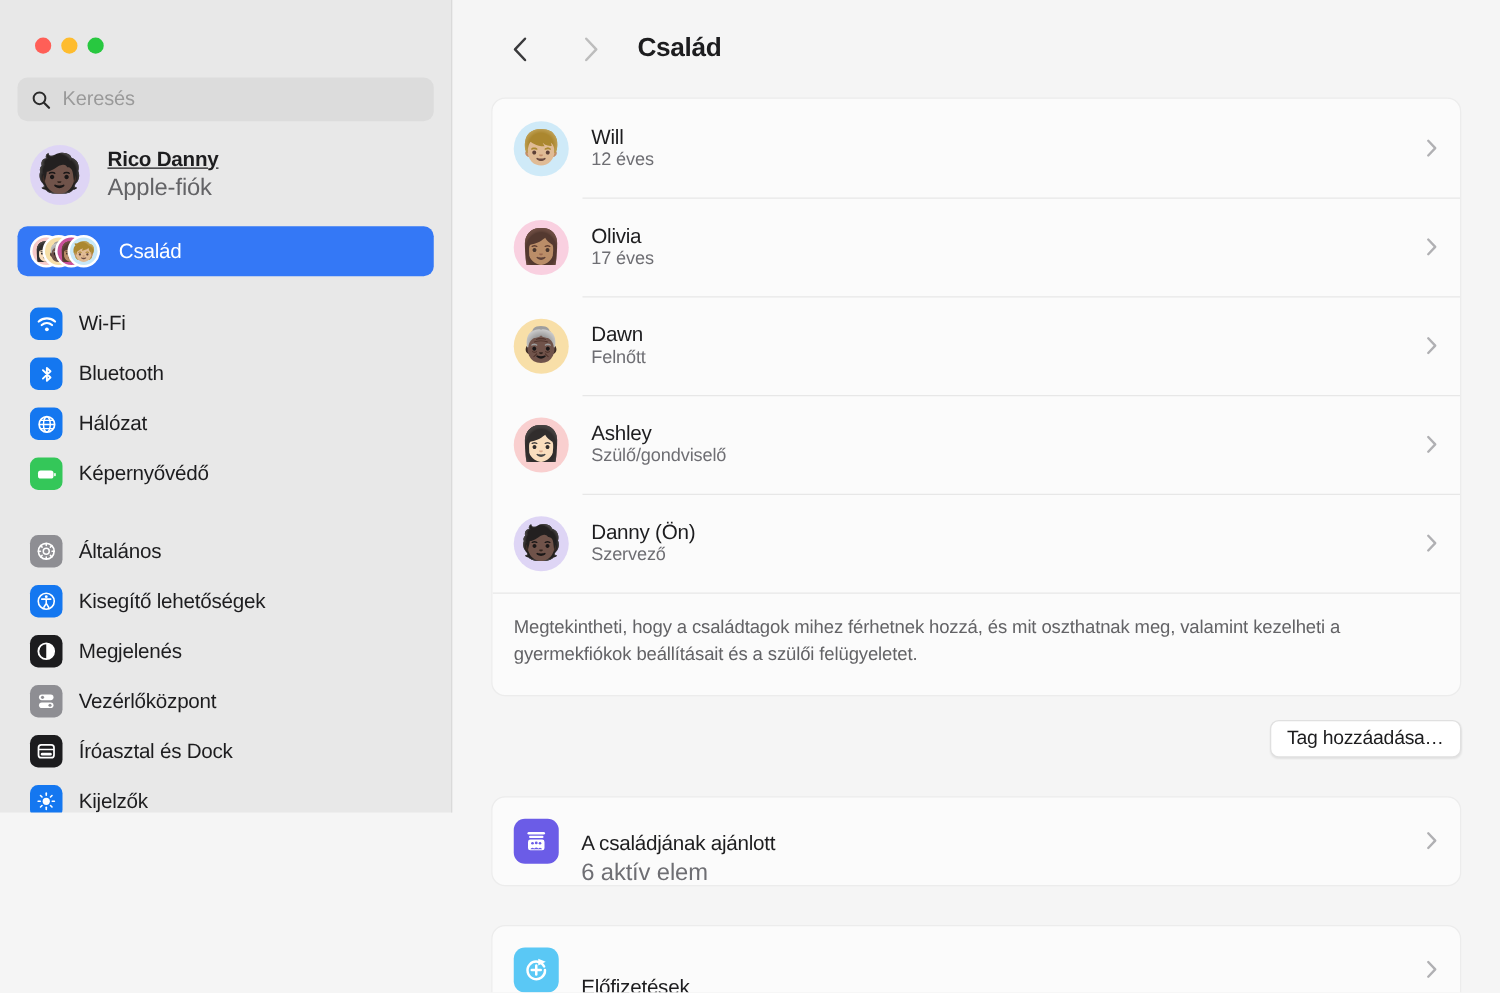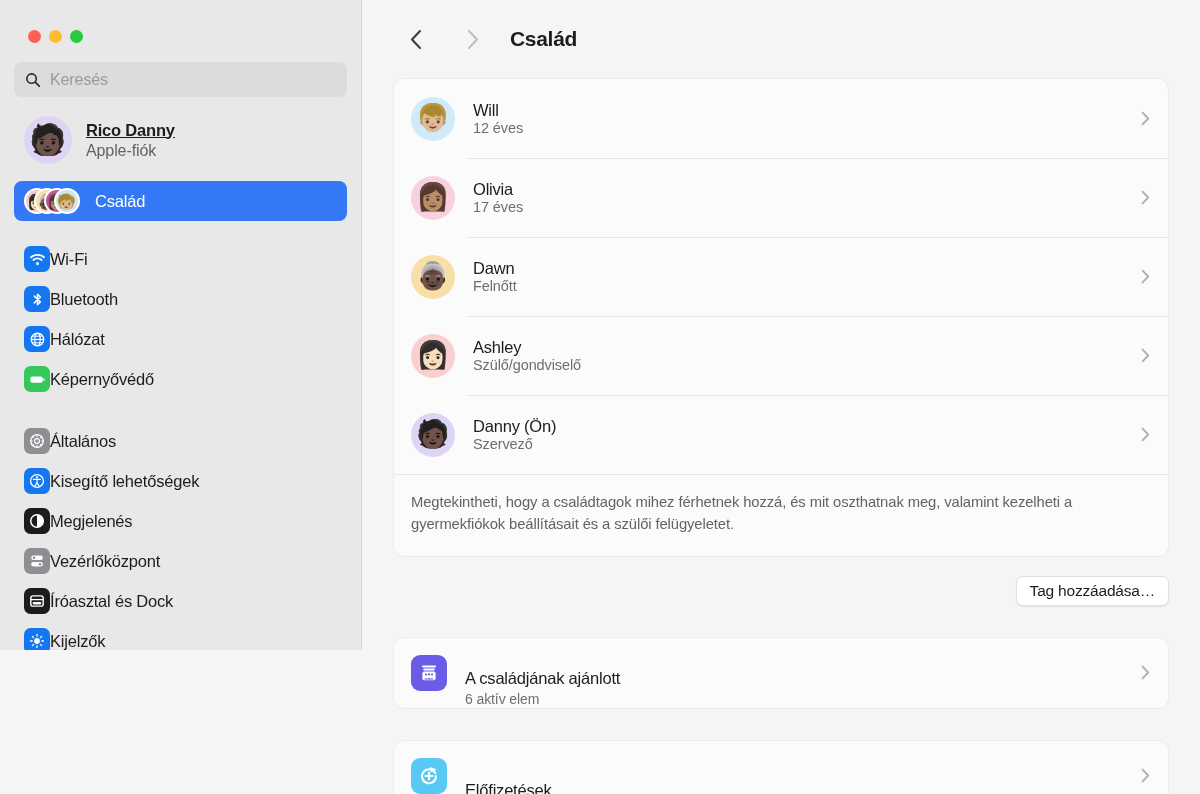--- a/index.html
+++ b/index.html
@@ -35,41 +35,41 @@
   .account-row {
     display:flex; align-items:center; gap:14px;
     margin:13px 14px 0 14px; padding:6px 10px; border-radius:8px;
   }
   .avatar-lg {
     width:48px; height:48px; border-radius:50%;
     display:flex; align-items:center; justify-content:center;
     font-size:30px; line-height:1; overflow:hidden; flex:0 0 48px;
   }
   .acct-name { font-size:16.5px; font-weight:bold; color:#1d1d1f; letter-spacing:-0.2px;text-decoration:underline; }
-  .acct-sub  { font-size:16px; color:#636366; margin-top:2px; letter-spacing:-0.1px; }
+  .acct-sub  { font-size:19px; color:#636366; margin-top:2px; letter-spacing:-0.1px; }
 
   .family-row {
     display:flex; align-items:center; gap:13px;
     margin:11px 14px 0 14px; height:40px;
     border-radius:8px; padding:0 10px;
   }
   .family-row.selected { background:#3478f6; }
   .stack { display:flex; align-items:center; position:relative; height:30px; width:58px; flex:0 0 58px; }
   .stack .chip {
     width:26px; height:26px; border-radius:50%;
     border:2px solid #ffffff; position:absolute;
     display:flex; align-items:center; justify-content:center;
     font-size:15px; line-height:1; overflow:hidden;
   }
   .family-label { font-size:16.5px; color:#ffffff; letter-spacing:-0.2px; }
 
   .nav-group { margin-top:18px; }
   .nav-group.g2 { margin-top:22px; }
   .nav-item {
-    display:flex; align-items:center; 
+    display:flex; align-items:center; gap:13px;
     margin:0 14px; height:40px; border-radius:8px; padding:0 10px;
   }
   .nav-icon {
     width:26px; height:26px; border-radius:6.5px; flex:0 0 26px;
     display:flex; align-items:center; justify-content:center;
     color:#fff;
   }
   .nav-label { font-size:16.5px; color:#1d1d1f; letter-spacing:-0.2px; white-space:nowrap; }
 
   
@@ -129,21 +129,21 @@
     margin-top:31px; background:#fbfbfb; border:1px solid #ececec;
     border-radius:11px; overflow:hidden;
   }
   .app-row { display:flex; align-items:center; height:70px; padding:0 18px 0 17px; }
   .app-icon {
     width:36px; height:36px; border-radius:9px; flex:0 0 36px;
     display:flex; align-items:center; justify-content:center;
   }
   .app-text { margin-left:18px; flex:1 1 auto;margin-top:30px; }
   .app-title { font-size:16.5px; color:#1d1d1f; letter-spacing:-0.2px; }
-  .app-sub { font-size:14px; color:#6e6e73; margin-top:3px; letter-spacing:-0.1px; }
+  .app-sub { font-size:19px; color:#6e6e73; margin-top:3px; letter-spacing:-0.1px; }
 </style>
 </head>
 <body>
 
 <div class="window">
 
   <div class="sidebar">
 
     <div class="traffic">
       <div class="tl red"></div>

